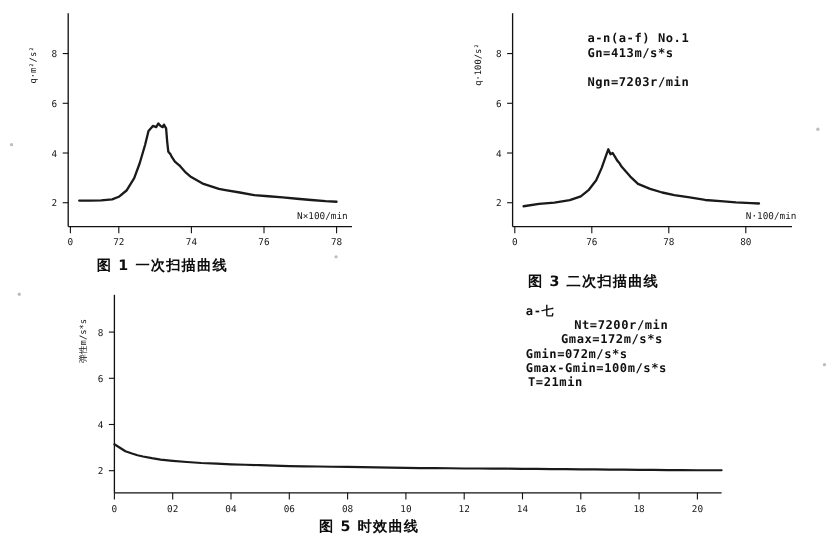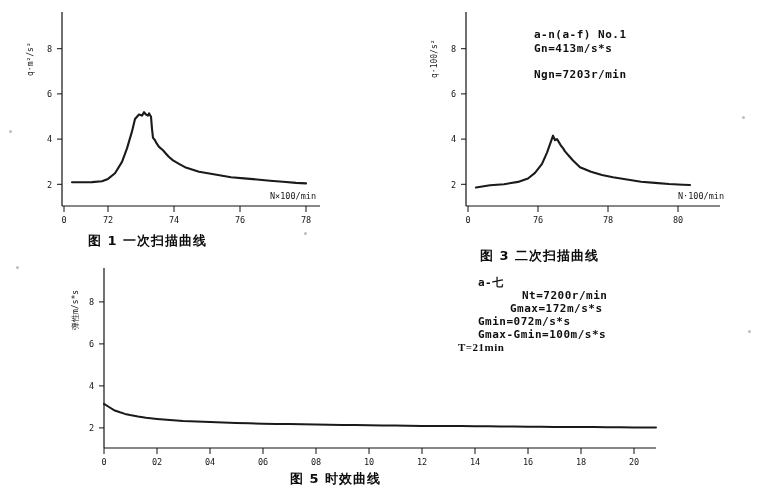--- a/index.html
+++ b/index.html
@@ -141,21 +141,21 @@
     <polyline fill="none" stroke="#1a1a1a" stroke-width="2" stroke-linejoin="round" stroke-linecap="round" points="46,141.9 51,145 56,148.2 62,150.3 67,151.9 72,153 80,154.5 88,155.8 99,156.9 112,158 125,158.9 139,159.5 152,160.1 165,160.5 178,160.9 191,161.3 205,161.7 218,161.9 231,162.1 244,162.3 258,162.5 271,162.7 284,162.9 297,163.1 311,163.3 324,163.5 337,163.5 350,163.7 364,163.9 377,163.9 390,164.1 403,164.1 417,164.3 430,164.3 443,164.5 456,164.5 470,164.7 483,164.7 496,164.9 509,164.9 523,165.1 536,165.1 549,165.3 562,165.3 576,165.5 589,165.5 598,165.5"></polyline>
   </svg>
 </div>
 <div class="ylabel" style="left:70px;top:330px;">弹性m/s*s</div>
 
 <div class="annot" style="left:478px;top:276px;">a-七</div>
 <div class="annot" style="left:478px;top:289px;padding-left:44px;">Nt=7200r/min</div>
 <div class="annot" style="left:478px;top:302px;margin-left:32px;">Gmax=172m/s*s</div>
 <div class="annot" style="left:478px;top:315px;">Gmin=072m/s*s</div>
 <div class="annot" style="left:478px;top:328px;">Gmax-Gmin=100m/s*s</div>
-<div class="annot" style="left:458px;top:341px;font-family:Liberation Serif, serif;">T=21min</div>
+<div class="annot" style="left:480px;top:341px;">T=21min</div>
 
 <div class="cap" style="left:290px;top:470px;width:180px;">图 5 时效曲线</div>
 
 <div class="noise-dot" style="left:9px;top:130px;width:3px;height:3px;"></div>
 <div class="noise-dot" style="left:16px;top:266px;width:3px;height:3px;"></div>
 <div class="noise-dot" style="left:304px;top:232px;width:3px;height:3px;"></div>
 <div class="noise-dot" style="left:742px;top:116px;width:3px;height:3px;"></div>
 <div class="noise-dot" style="left:748px;top:330px;width:3px;height:3px;"></div>
 
 </body></html>

